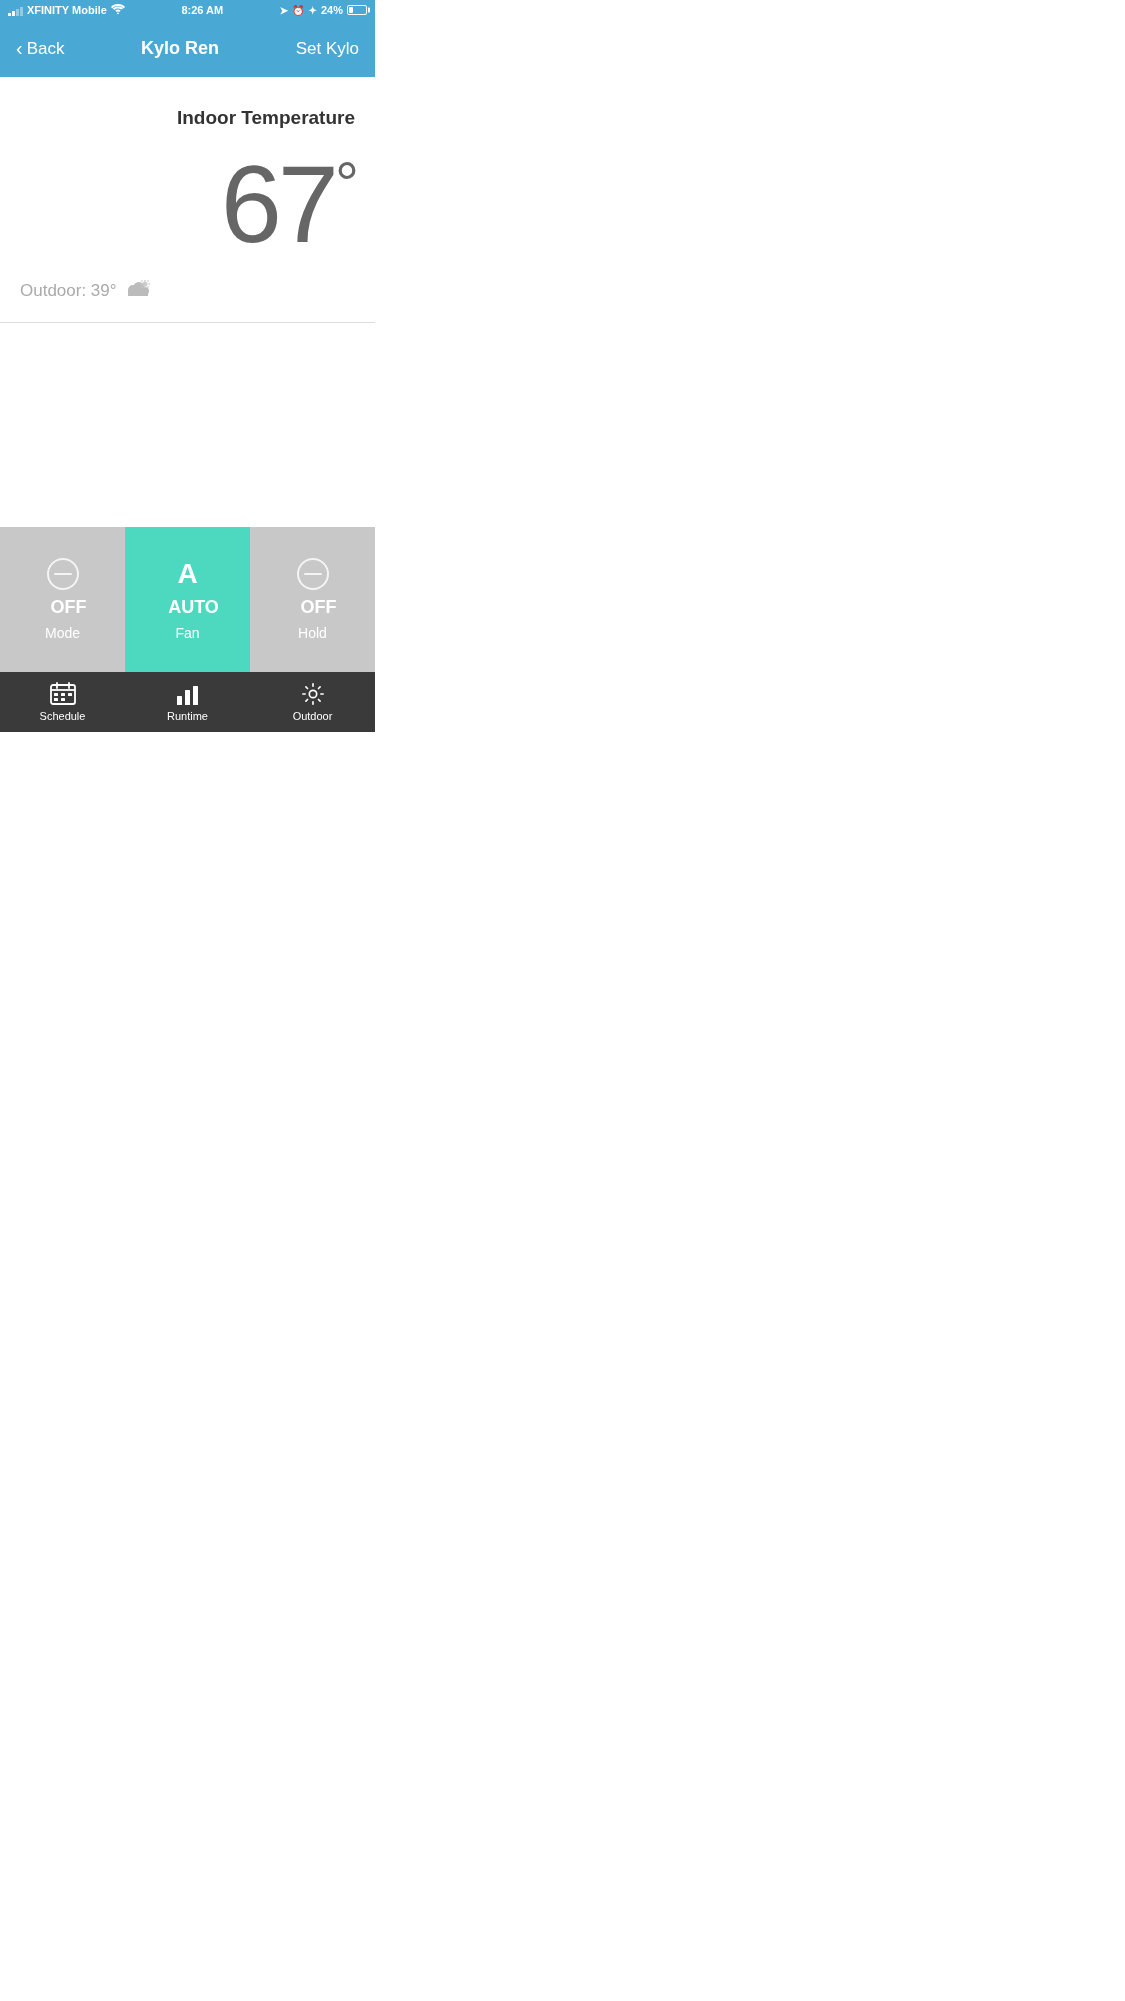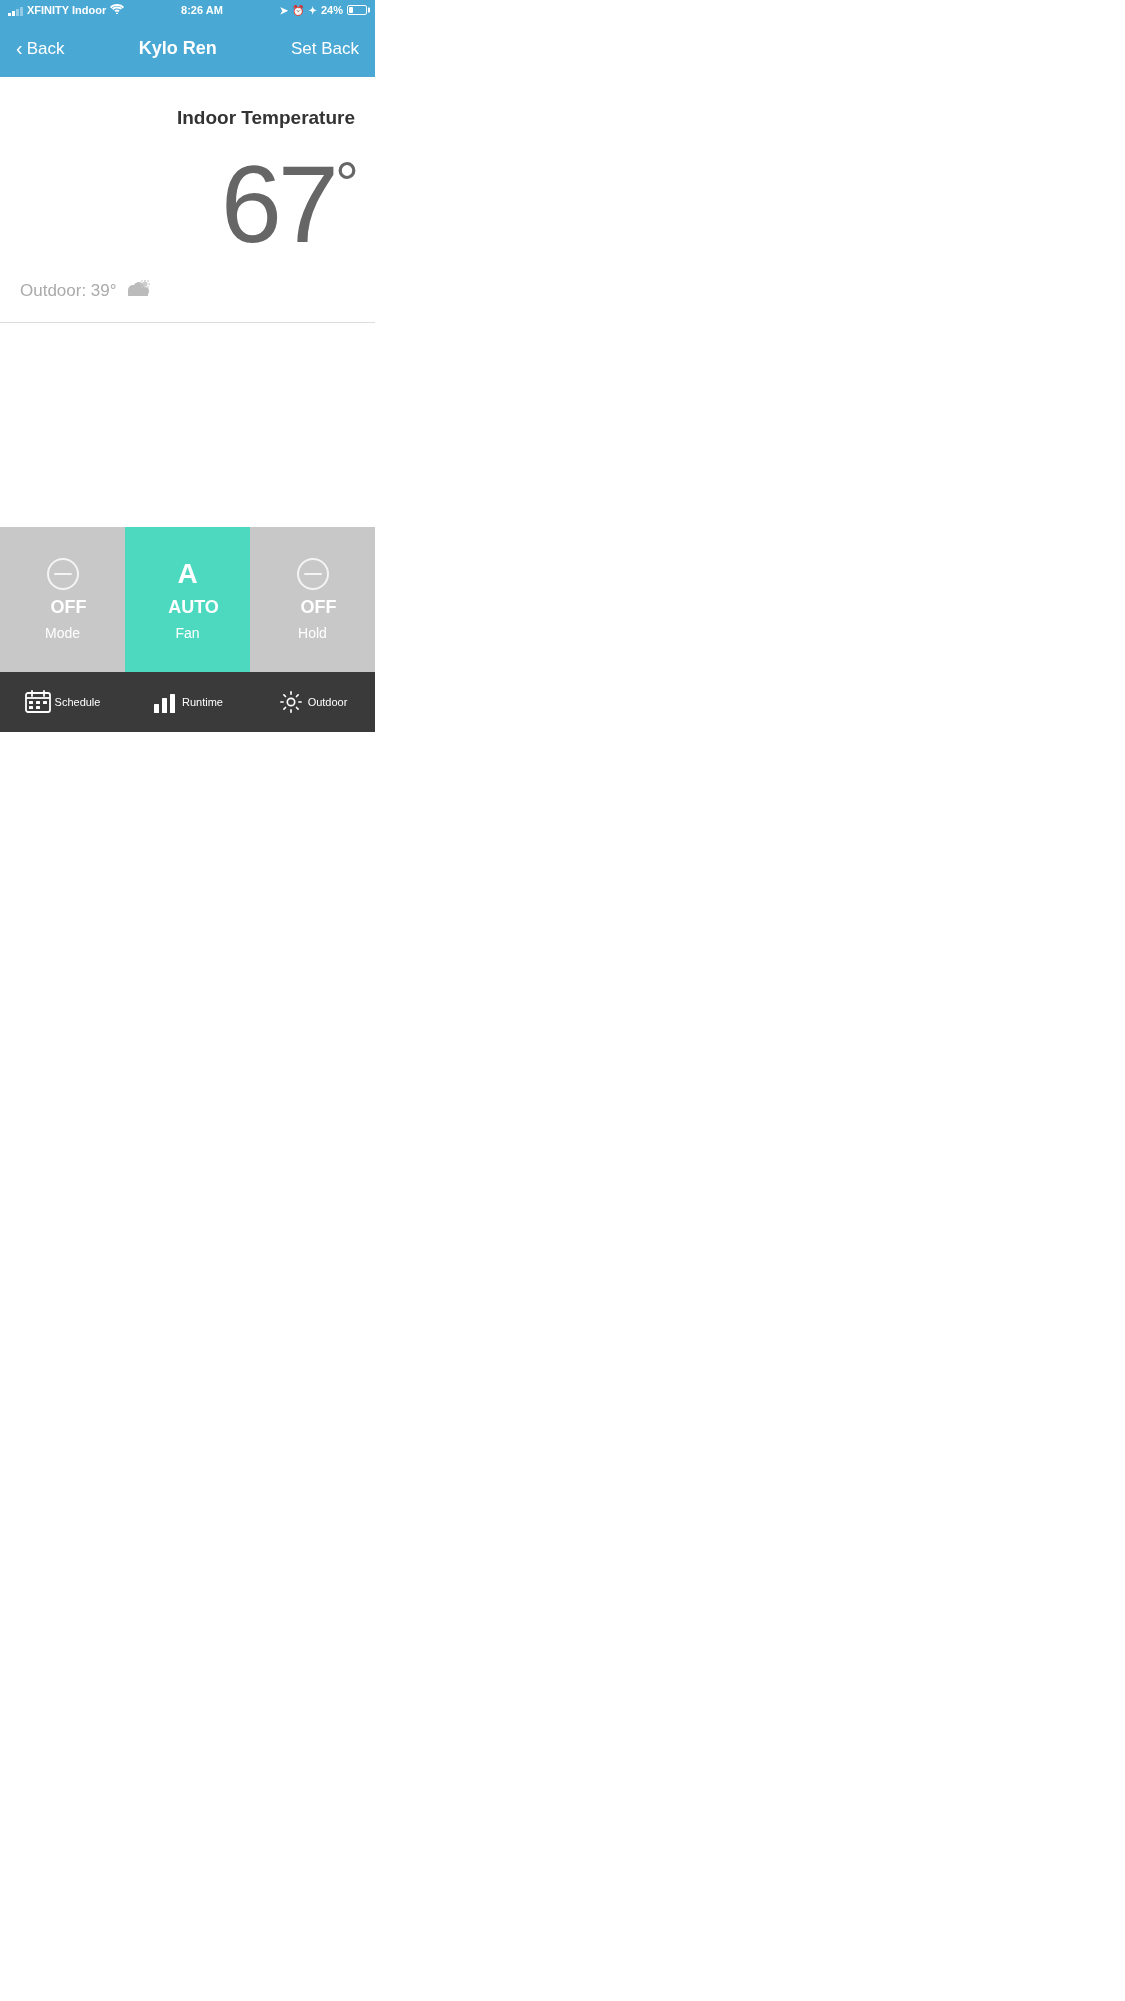--- a/index.html
+++ b/index.html
@@ -238,21 +238,21 @@
     .tab-bar {
       background: #3a3a3a;
       height: 60px;
       display: flex;
       align-items: center;
     }
 
     .tab-item {
       flex: 1;
       display: flex;
-      flex-direction: row;
+      flex-direction: column;
       align-items: center;
       justify-content: center;
       gap: 4px;
       cursor: pointer;
       color: white;
     }
 
     .tab-label {
       font-size: 11px;
       color: white;
@@ -268,21 +268,21 @@
 <body>
 
 <div class="status-bar">
   <div class="status-left">
     <div class="signal-bars">
       <span class="bar1"></span>
       <span class="bar2"></span>
       <span class="bar3"></span>
       <span class="bar4"></span>
     </div>
-    <span>XFINITY Indoor</span>
+    <span>XFINITY Mobile</span>
     <span class="wifi-icon">
       <svg width="14" height="10" viewBox="0 0 14 10" fill="white">
         <path d="M7 8.5a1 1 0 100 2 1 1 0 000-2z"></path>
         <path d="M7 5.5c-1.1 0-2 .4-2.7 1.1l1.4 1.4C6 7.7 6.5 7.5 7 7.5s1 .2 1.3.5l1.4-1.4C9 5.9 8.1 5.5 7 5.5z"></path>
         <path d="M7 2.5c-2 0-3.8.8-5.1 2.1l1.4 1.4C4.4 4.8 5.6 4.5 7 4.5s2.6.3 3.7.9l1.4-1.4C10.8 3.3 9 2.5 7 2.5z"></path>
         <path d="M7 0C4 0 1.3 1.2 0 3l1.4 1.4C2.7 2.8 4.7 2 7 2s4.3.8 5.6 2.4L14 3C12.7 1.2 10 0 7 0z"></path>
       </svg>
     </span>
   </div>
   <span>8:26 AM</span>
@@ -296,21 +296,21 @@
     </div>
   </div>
 </div>
 
 <div class="nav-bar">
   <div class="nav-back">
     <span class="chevron-left">‹</span>
     <span>Back</span>
   </div>
   <span class="nav-title">Kylo Ren</span>
-  <span class="nav-action">Set Back</span>
+  <span class="nav-action">Set Kylo</span>
 </div>
 
 <div class="main-content">
   <div class="indoor-label">Indoor Temperature</div>
 
   <div class="temperature-display">
     <span>67</span><span class="degree-symbol">°</span>
   </div>
 
   <div class="outdoor-info">

